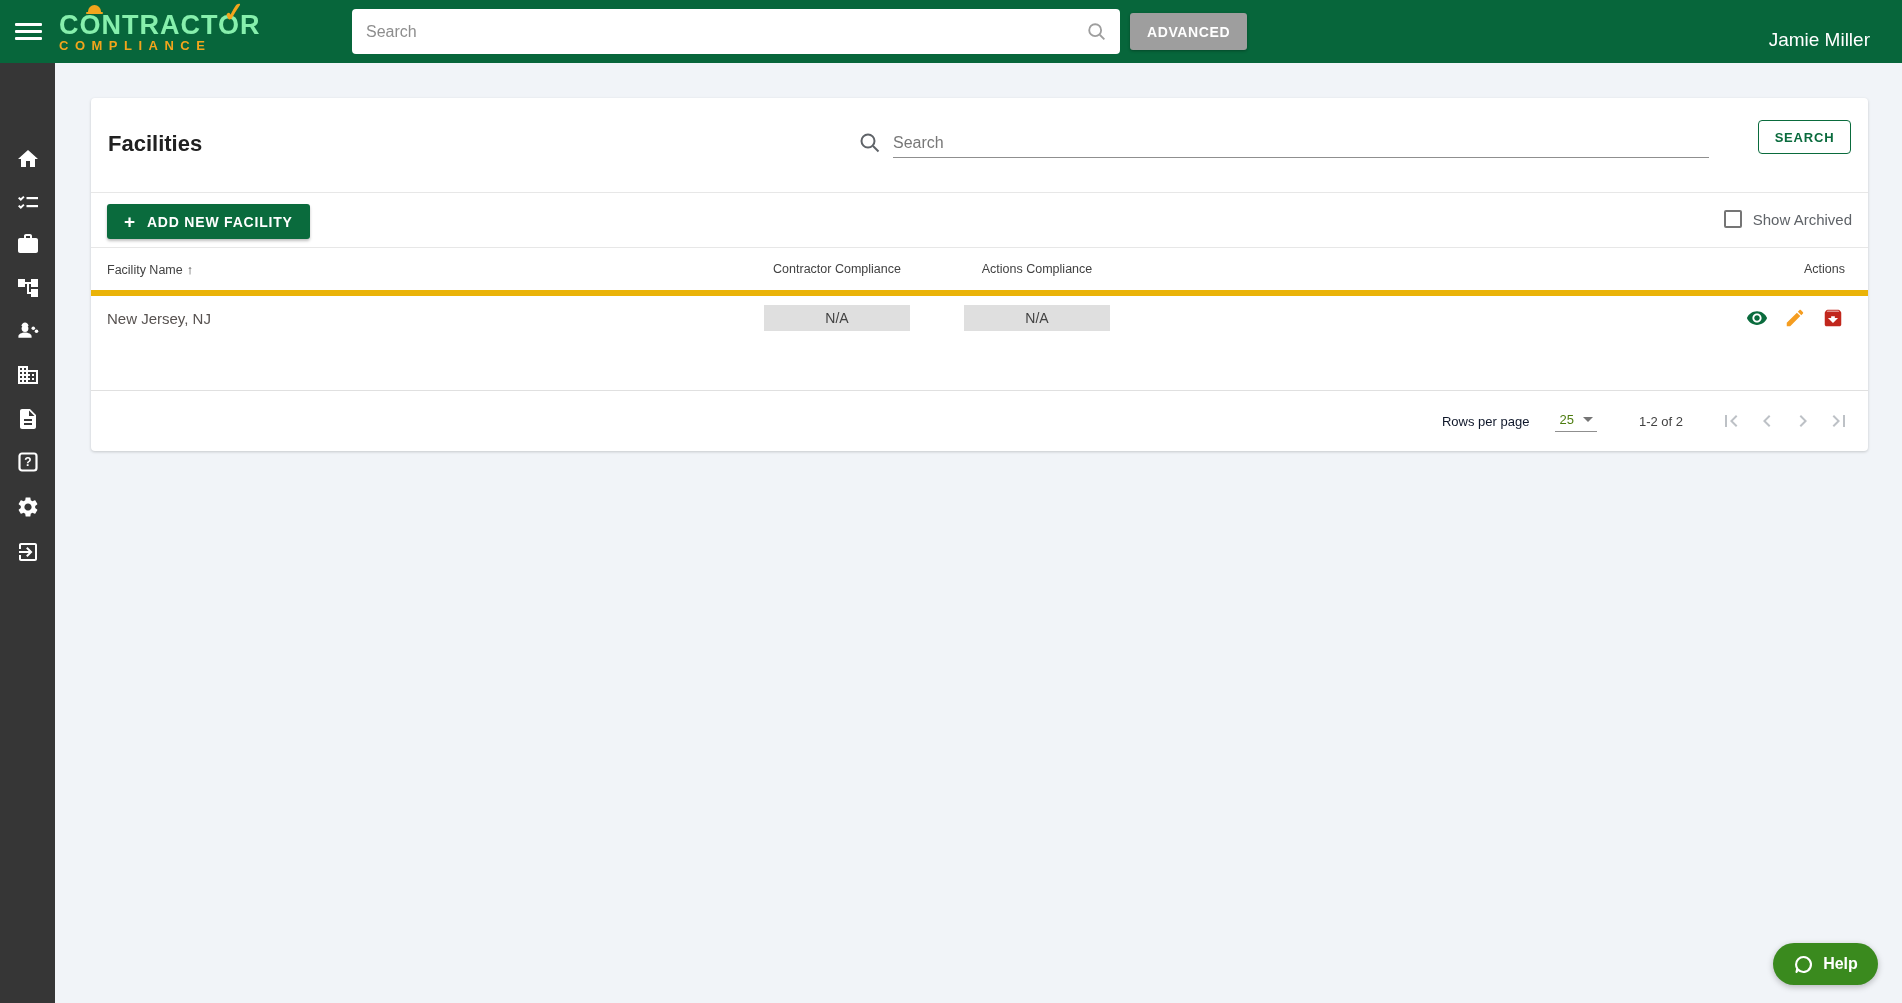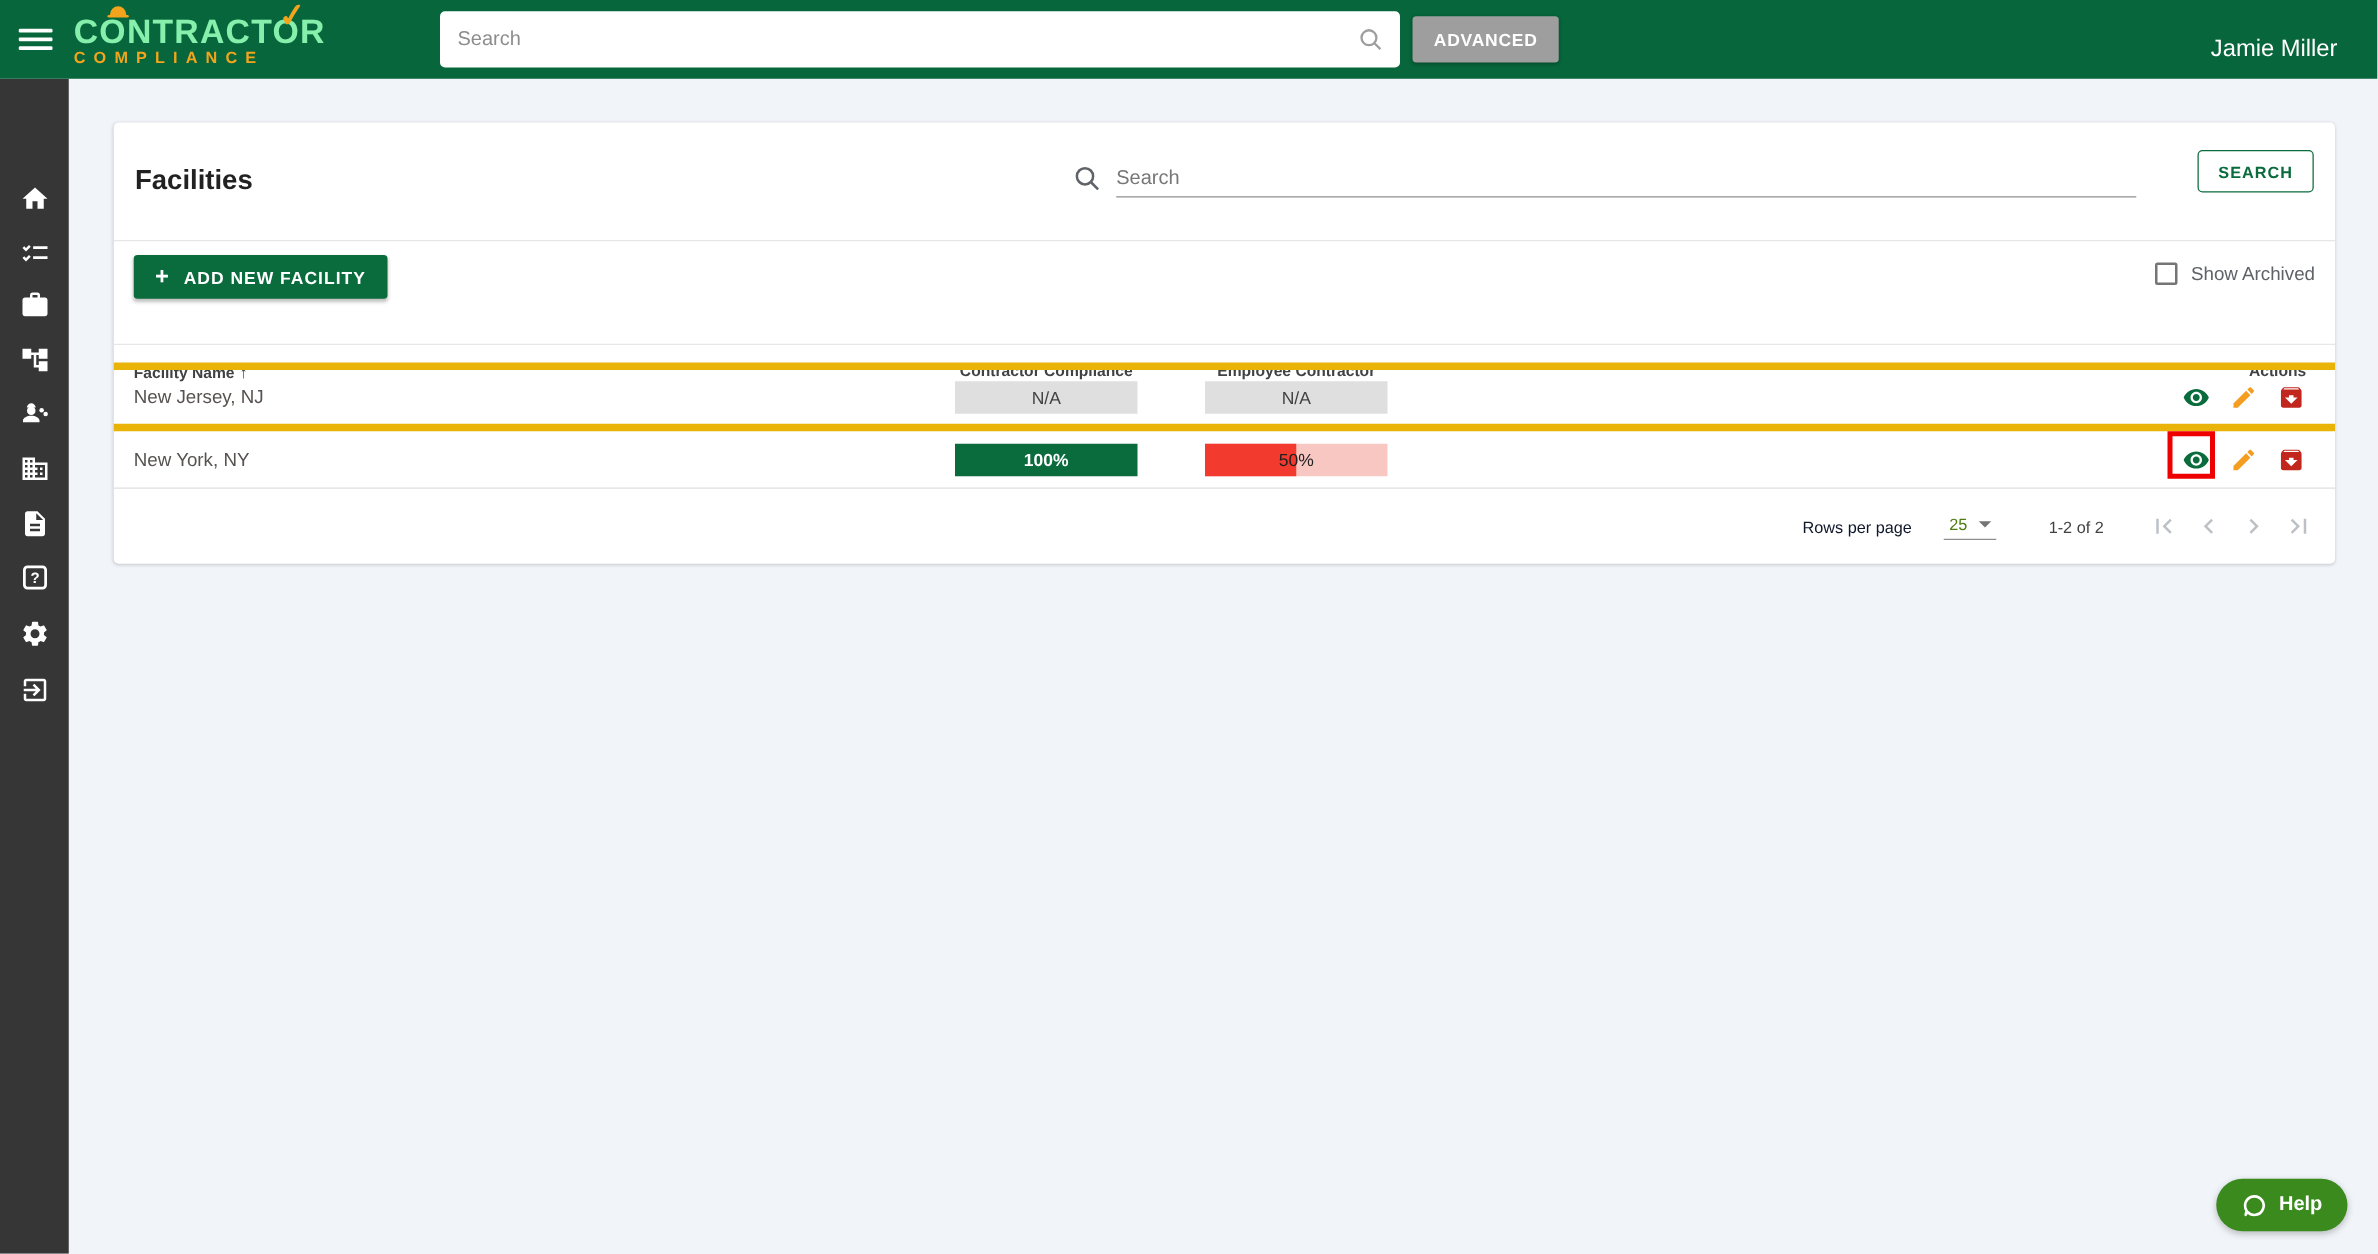--- a/index.html
+++ b/index.html
@@ -41,21 +41,21 @@
   .fac-search input::placeholder { color:#777; }
   .search-btn { position:absolute; right:17px; top:22px; width:93px; height:34px; background:#fff; border:1px solid #0a6b3d; border-radius:4px; color:#0a6b3d; font-size:13px; font-weight:bold; letter-spacing:0.8px; cursor:pointer; font-family:inherit; }
 
   .toolbar-row { position:absolute; top:94px; left:0; width:100%; height:55px; border-top:1px solid #e7e7e7; }
   .add-btn { position:absolute; left:16px; top:11px; height:35px; padding:0 17px; background:#0a6b3d; color:#fff; border:none; border-radius:3px; font-size:14px; font-weight:bold; letter-spacing:0.8px; display:flex; align-items:center; gap:11px; box-shadow:0 2px 3px rgba(0,0,0,.25); cursor:pointer; font-family:inherit; }
   .add-btn .plus { font-size:19px; font-weight:bold; }
   .show-archived { position:absolute; right:16px; top:17px; display:flex; align-items:center; gap:11px; cursor:pointer; }
   .checkbox { width:18px; height:18px; border:2px solid #757575; border-radius:2px; background:#fff; }
   .show-archived-label { font-size:15px; color:#5f6368; }
 
-  .thead { position:absolute; top:149px; left:0; width:100%; height:43px; border-top:1px solid #e7e7e7; font-size:12.5px; font-weight:bold; color:#424242;margin-top:28px; }
+  .thead { position:absolute; top:149px; left:0; width:100%; height:43px; border-top:1px solid #e7e7e7; font-size:12.5px; font-weight:normal; color:#424242; }
   .thead .c-name { position:absolute; left:16px; top:14px; display:flex; align-items:center; gap:4px; }
   .sort-arrow { font-size:13px; color:#424242; }
   .c-contractor { position:absolute; left:673px; width:146px; top:14px; text-align:center; }
   .c-employee { position:absolute; left:873px; width:146px; top:14px; text-align:center; }
   .c-actions { position:absolute; right:23px; top:14px; }
 
   .trow { position:absolute; left:0; width:100%; border-top:6px solid #eab308; }
   .row1 { top:192px; height:49px; }
   .row2 { top:241px; height:51px; }
   .cell-name { position:absolute; left:16px; top:50%; transform:translateY(-50%); font-size:15px; color:#575250; }
@@ -202,21 +202,21 @@
         <span class="show-archived-label">Show Archived</span>
       </div>
     </div>
 
     <div class="thead">
       <div class="c-name">
         <span>Facility Name</span>
         <span class="sort-arrow">↑</span>
       </div>
       <div class="c-contractor">Contractor Compliance</div>
-      <div class="c-employee">Employee Contractor</div>
+      <div class="c-employee">Actions Compliance</div>
       <div class="c-actions">Actions</div>
     </div>
 
     <div class="trow row1">
       <div class="cell-name">New Jersey, NJ</div>
       <div class="pill p1 na">N/A</div>
       <div class="pill p2 na">N/A</div>
       <div class="actions">
         <button class="icon-btn eye">
             <svg viewBox="0 0 24 24">
@@ -229,46 +229,20 @@
             </svg>
           </button>
         <button class="icon-btn archive">
             <svg viewBox="0 0 24 24">
               <path d="M20.54 5.23l-1.39-1.68C18.88 3.21 18.47 3 18 3H6c-.47 0-.88.21-1.16.55L3.46 5.23C3.17 5.57 3 6.02 3 6.5V19c0 1.1.9 2 2 2h14c1.1 0 2-.9 2-2V6.5c0-.48-.17-.93-.46-1.27zM12 17.5L6.5 12H10v-2h4v2h3.5L12 17.5zM5.12 5l.81-1h12l.94 1H5.12z"></path>
             </svg>
           </button>
       </div>
     </div>
 
-    <div class="trow row2">
-      <div class="cell-name">New York, NY</div>
-      <div class="pill p1 full">100%</div>
-      <div class="bar-track">
-        <div class="bar-fill" style="width: 50%;"></div>
-        <div class="bar-label">50%</div>
-      </div>
-      <div class="actions">
-        <button class="icon-btn eye">
-          <svg viewBox="0 0 24 24">
-              <path d="M12 4.5C7 4.5 2.73 7.61 1 12c1.73 4.39 6 7.5 11 7.5s9.27-3.11 11-7.5c-1.73-4.39-6-7.5-11-7.5zM12 17c-2.76 0-5-2.24-5-5s2.24-5 5-5 5 2.24 5 5-2.24 5-5 5zm0-8c-1.66 0-3 1.34-3 3s1.34 3 3 3 3-1.34 3-3-1.34-3-3-3z"></path>
-            </svg>
-          <div class="highlight-box"></div>
-        </button>
-        <button class="icon-btn pencil">
-            <svg viewBox="0 0 24 24">
-              <path d="M3 17.25V21h3.75L17.81 9.94l-3.75-3.75L3 17.25zM20.71 7.04c.39-.39.39-1.02 0-1.41l-2.34-2.34c-.39-.39-1.02-.39-1.41 0l-1.83 1.83 3.75 3.75 1.83-1.83z"></path>
-            </svg>
-          </button>
-        <button class="icon-btn archive">
-            <svg viewBox="0 0 24 24">
-              <path d="M20.54 5.23l-1.39-1.68C18.88 3.21 18.47 3 18 3H6c-.47 0-.88.21-1.16.55L3.46 5.23C3.17 5.57 3 6.02 3 6.5V19c0 1.1.9 2 2 2h14c1.1 0 2-.9 2-2V6.5c0-.48-.17-.93-.46-1.27zM12 17.5L6.5 12H10v-2h4v2h3.5L12 17.5zM5.12 5l.81-1h12l.94 1H5.12z"></path>
-            </svg>
-          </button>
-      </div>
-    </div>
 
     <div class="pagination">
       <div class="pag-inner">
         <span class="rpp-label">Rows per page</span>
         <div class="rpp-select">
           <span class="rpp-value">25</span>
           <span class="rpp-caret"></span>
         </div>
         <span class="range-label">1-2 of 2</span>
         <div class="nav-btns">

